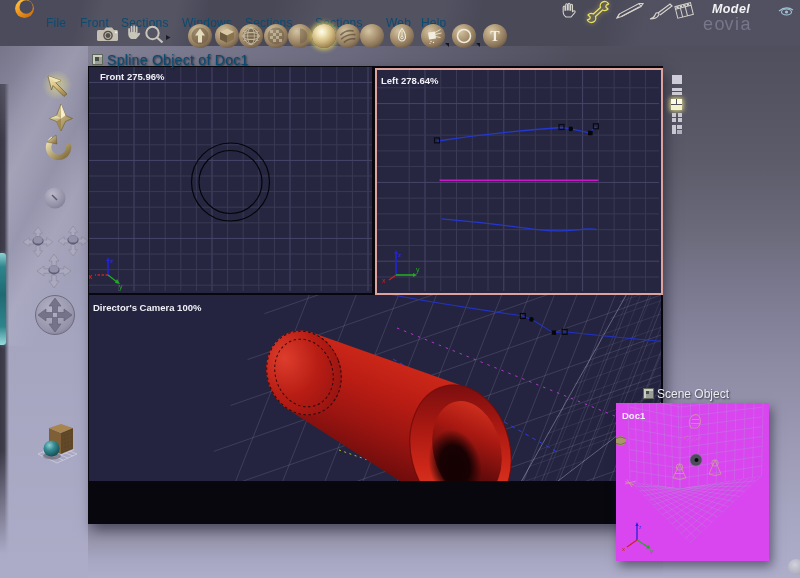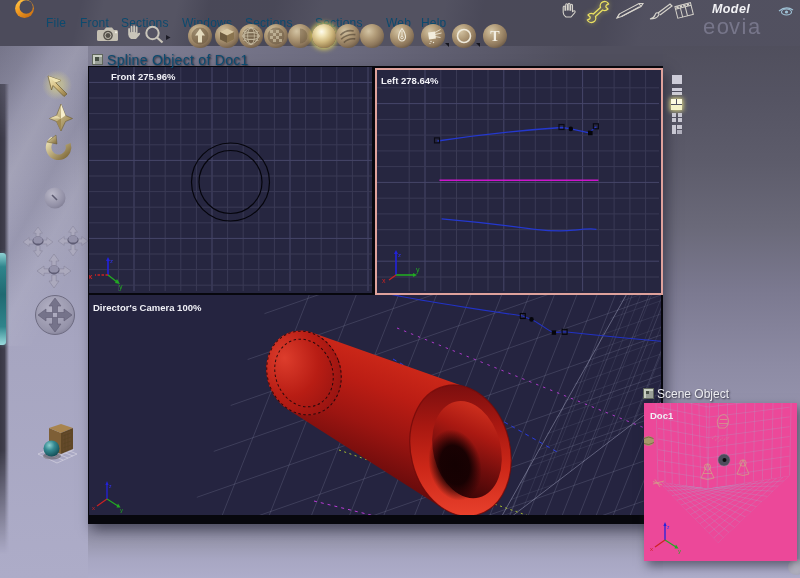--- a/index.html
+++ b/index.html
@@ -9,35 +9,35 @@
 #sidestreak{left:0;top:46px;width:88px;height:300px;background:linear-gradient(118deg,rgba(60,60,78,0.30) 0,rgba(60,60,78,0.18) 12%,rgba(160,160,180,0.10) 22%,rgba(255,255,255,0.09) 32%,rgba(255,255,255,0.02) 40%,rgba(90,90,112,0.10) 48%,rgba(255,255,255,0.07) 62%,rgba(255,255,255,0) 78%)}
 #midtop{left:88px;top:46px;width:575px;height:20px;background:linear-gradient(to right,#828196,#6b6a7e 45%,#504f5e 85%)}
 #rightcol{left:663px;top:46px;width:137px;height:532px;background:linear-gradient(#504f5d 0,#555463 10%,#5d5c6b 22%,#6a6979 34%,#7b7990 46%,#8d8ba4 60%,#9c9ab4 75%,#a7a6c2 88%,#aeadca 100%)}
 #midbottom{left:88px;top:524px;width:575px;height:54px;background:linear-gradient(#85849b 0,#9998af 35%,#a7a6c2 65%,#aeadca 100%)}
 #leftedge{left:0;top:84px;width:9px;height:470px;background:linear-gradient(to right,#383744 0,#413f4e 50%,rgba(65,63,78,0));-webkit-mask-image:linear-gradient(rgba(0,0,0,0.7) 0,#000 12%,#000 78%,transparent 100%);mask-image:linear-gradient(rgba(0,0,0,0.7) 0,#000 12%,#000 78%,transparent 100%)}
 #tealtab{left:0;top:253px;width:6px;height:92px;border-radius:0 3px 3px 0;background:linear-gradient(#8fd2d4 0,#2f858c 15%,#1f6a72 45%,#2f858c 80%,#9adcde 100%);box-shadow:0 0 4px rgba(120,205,210,0.45)}
 .menu{top:16px;color:#0c4a6e;font-size:12px;letter-spacing:0.2px}
 #win{left:88px;top:66px;width:575px;height:458px;background:#07070d;box-shadow:4px 6px 12px rgba(28,28,44,0.55)}
 #vfront{left:1px;top:1px;width:283px;height:226px;background:#262640;overflow:hidden}
 #vleft{left:287px;top:2px;width:288px;height:227px;background:#262640;border:2px solid #dfa29c;box-sizing:border-box;overflow:hidden}
-#vdir{left:1px;top:229px;width:572px;height:220px;background:#252440;overflow:hidden}
+#vdir{left:1px;top:229px;width:572px;height:186px;background:#252440;overflow:hidden}
 .vlabel{color:#f0f0f6;font-size:9.5px;font-weight:bold;z-index:3}
 #title{left:107px;top:52px;color:#0c4a6e;font-size:14px;letter-spacing:0.3px;text-shadow:1px 1px 2px rgba(20,20,32,0.8)}
 #titleicon{left:92px;top:54px;width:9px;height:9px;background:#9aa098;border:1px solid #5f665c;box-shadow:inset 2px 2px 0 #c9cfc2}
 #titleicon div{position:absolute;left:2px;top:2px;width:4px;height:4px;background:#474f45}
-#preview{left:644px;top:403px;width:153px;height:158px;background:#ec4899;box-shadow:3px 5px 10px rgba(28,28,44,0.55);overflow:hidden}
+#preview{left:616px;top:403px;width:153px;height:158px;background:#d946ef;box-shadow:3px 5px 10px rgba(28,28,44,0.55);overflow:hidden}
 #prevtitle{left:657px;top:387px;color:#ececf0;font-size:12px;text-shadow:1px 1px 2px rgba(20,20,32,0.8)}
 #previcon{left:643px;top:388px;width:9px;height:9px;background:#9aa098;border:1px solid #5f665c;box-shadow:inset 2px 2px 0 #c9cfc2}
 #previcon div{position:absolute;left:2px;top:2px;width:3px;height:3px;background:#474f45}
 .sph{position:absolute;width:24px;height:24px;border-radius:50%;background:radial-gradient(circle at 36% 30%,#d3c4a4 0,#b29c79 32%,#8b755a 64%,#5f5040 86%,#4e4234 100%)}
 .sph.glow{background:radial-gradient(circle at 40% 32%,#fdfbee 0,#f0e3b4 22%,#cfb87e 48%,#9a8050 75%,#6b5838 100%);box-shadow:0 0 5px 1.5px rgba(226,214,90,0.9)}
 .sph svg{position:absolute;left:0;top:0}
 .sparrow{position:absolute;right:-4px;bottom:1px;width:0;height:0;border-left:4px solid transparent;border-top:4px solid #15151d}
 #model{left:712px;top:2px;color:#f2f2f5;font-size:12.5px;font-weight:bold;font-style:italic;letter-spacing:0.4px}
-#eovia{left:703px;top:14px;color:#77768a;font-size:22px;letter-spacing:1.5px;font-weight:normal}
+#eovia{left:703px;top:14px;color:#77768a;font-size:18px;letter-spacing:1.5px;font-weight:normal}
 #resizeblob{left:788px;top:559px;width:17px;height:16px;border-radius:50%;background:radial-gradient(circle at 40% 35%,#d2d1dd,#b2b1c0 60%,#9c9bad)}
 </style></head><body>
 <div class="abs" id="header"></div>
 <div class="abs" id="hstreak"></div>
 <div class="abs" id="sidecol"></div>
 <div class="abs" id="sidestreak"></div>
 <div class="abs" id="midtop"></div>
 <div class="abs" id="rightcol"></div>
 <div class="abs" id="midbottom"></div>
 <div class="abs" id="leftedge"></div>
@@ -365,21 +365,21 @@
 <circle cx="141.5" cy="115" r="31.5" fill="none" stroke="#05050c" stroke-width="1.2"></circle>
 <line x1="19" y1="208" x2="19" y2="193" stroke="#2222dd" stroke-width="1.6"></line>
         <path d="M17,194 L19,190 L21,194 Z" fill="#2222dd"></path>
         <text x="21" y="196" font-size="6" fill="#3333ee">z</text>
         <line x1="19" y1="208" x2="6" y2="208" stroke="#cc2222" stroke-width="1.6" stroke-dasharray="2.5,1.5"></line>
         <text x="-1" y="211.5" font-size="8" font-weight="bold" fill="#cc2222">x</text>
         <line x1="19" y1="208" x2="28" y2="215" stroke="#22aa22" stroke-width="1.4"></line>
         <path d="M26,216 L31,217 L28,212 Z" fill="#22aa22"></path>
         <text x="30" y="222" font-size="7" fill="#22aa22">y</text>
 </svg>
-      <div class="abs vlabel" style="left:22px;top:4px">Front 275.96%</div>
+      <div class="abs vlabel" style="left:11px;top:4px">Front 275.96%</div>
     </div>
   <div class="abs" id="vleft">
       <svg width="282" height="221" style="position:absolute;left:0;top:0">
 <line x1="32.2" y1="0" x2="32.2" y2="221" stroke="#3a3a54" stroke-width="1"></line>
         <line x1="48.0" y1="0" x2="48.0" y2="221" stroke="#464669" stroke-width="1"></line>
         <line x1="63.8" y1="0" x2="63.8" y2="221" stroke="#3a3a54" stroke-width="1"></line>
         <line x1="79.5" y1="0" x2="79.5" y2="221" stroke="#3a3a54" stroke-width="1"></line>
         <line x1="95.3" y1="0" x2="95.3" y2="221" stroke="#3a3a54" stroke-width="1"></line>
         <line x1="111.0" y1="0" x2="111.0" y2="221" stroke="#3a3a54" stroke-width="1"></line>
         <line x1="126.8" y1="0" x2="126.8" y2="221" stroke="#464669" stroke-width="1"></line>

